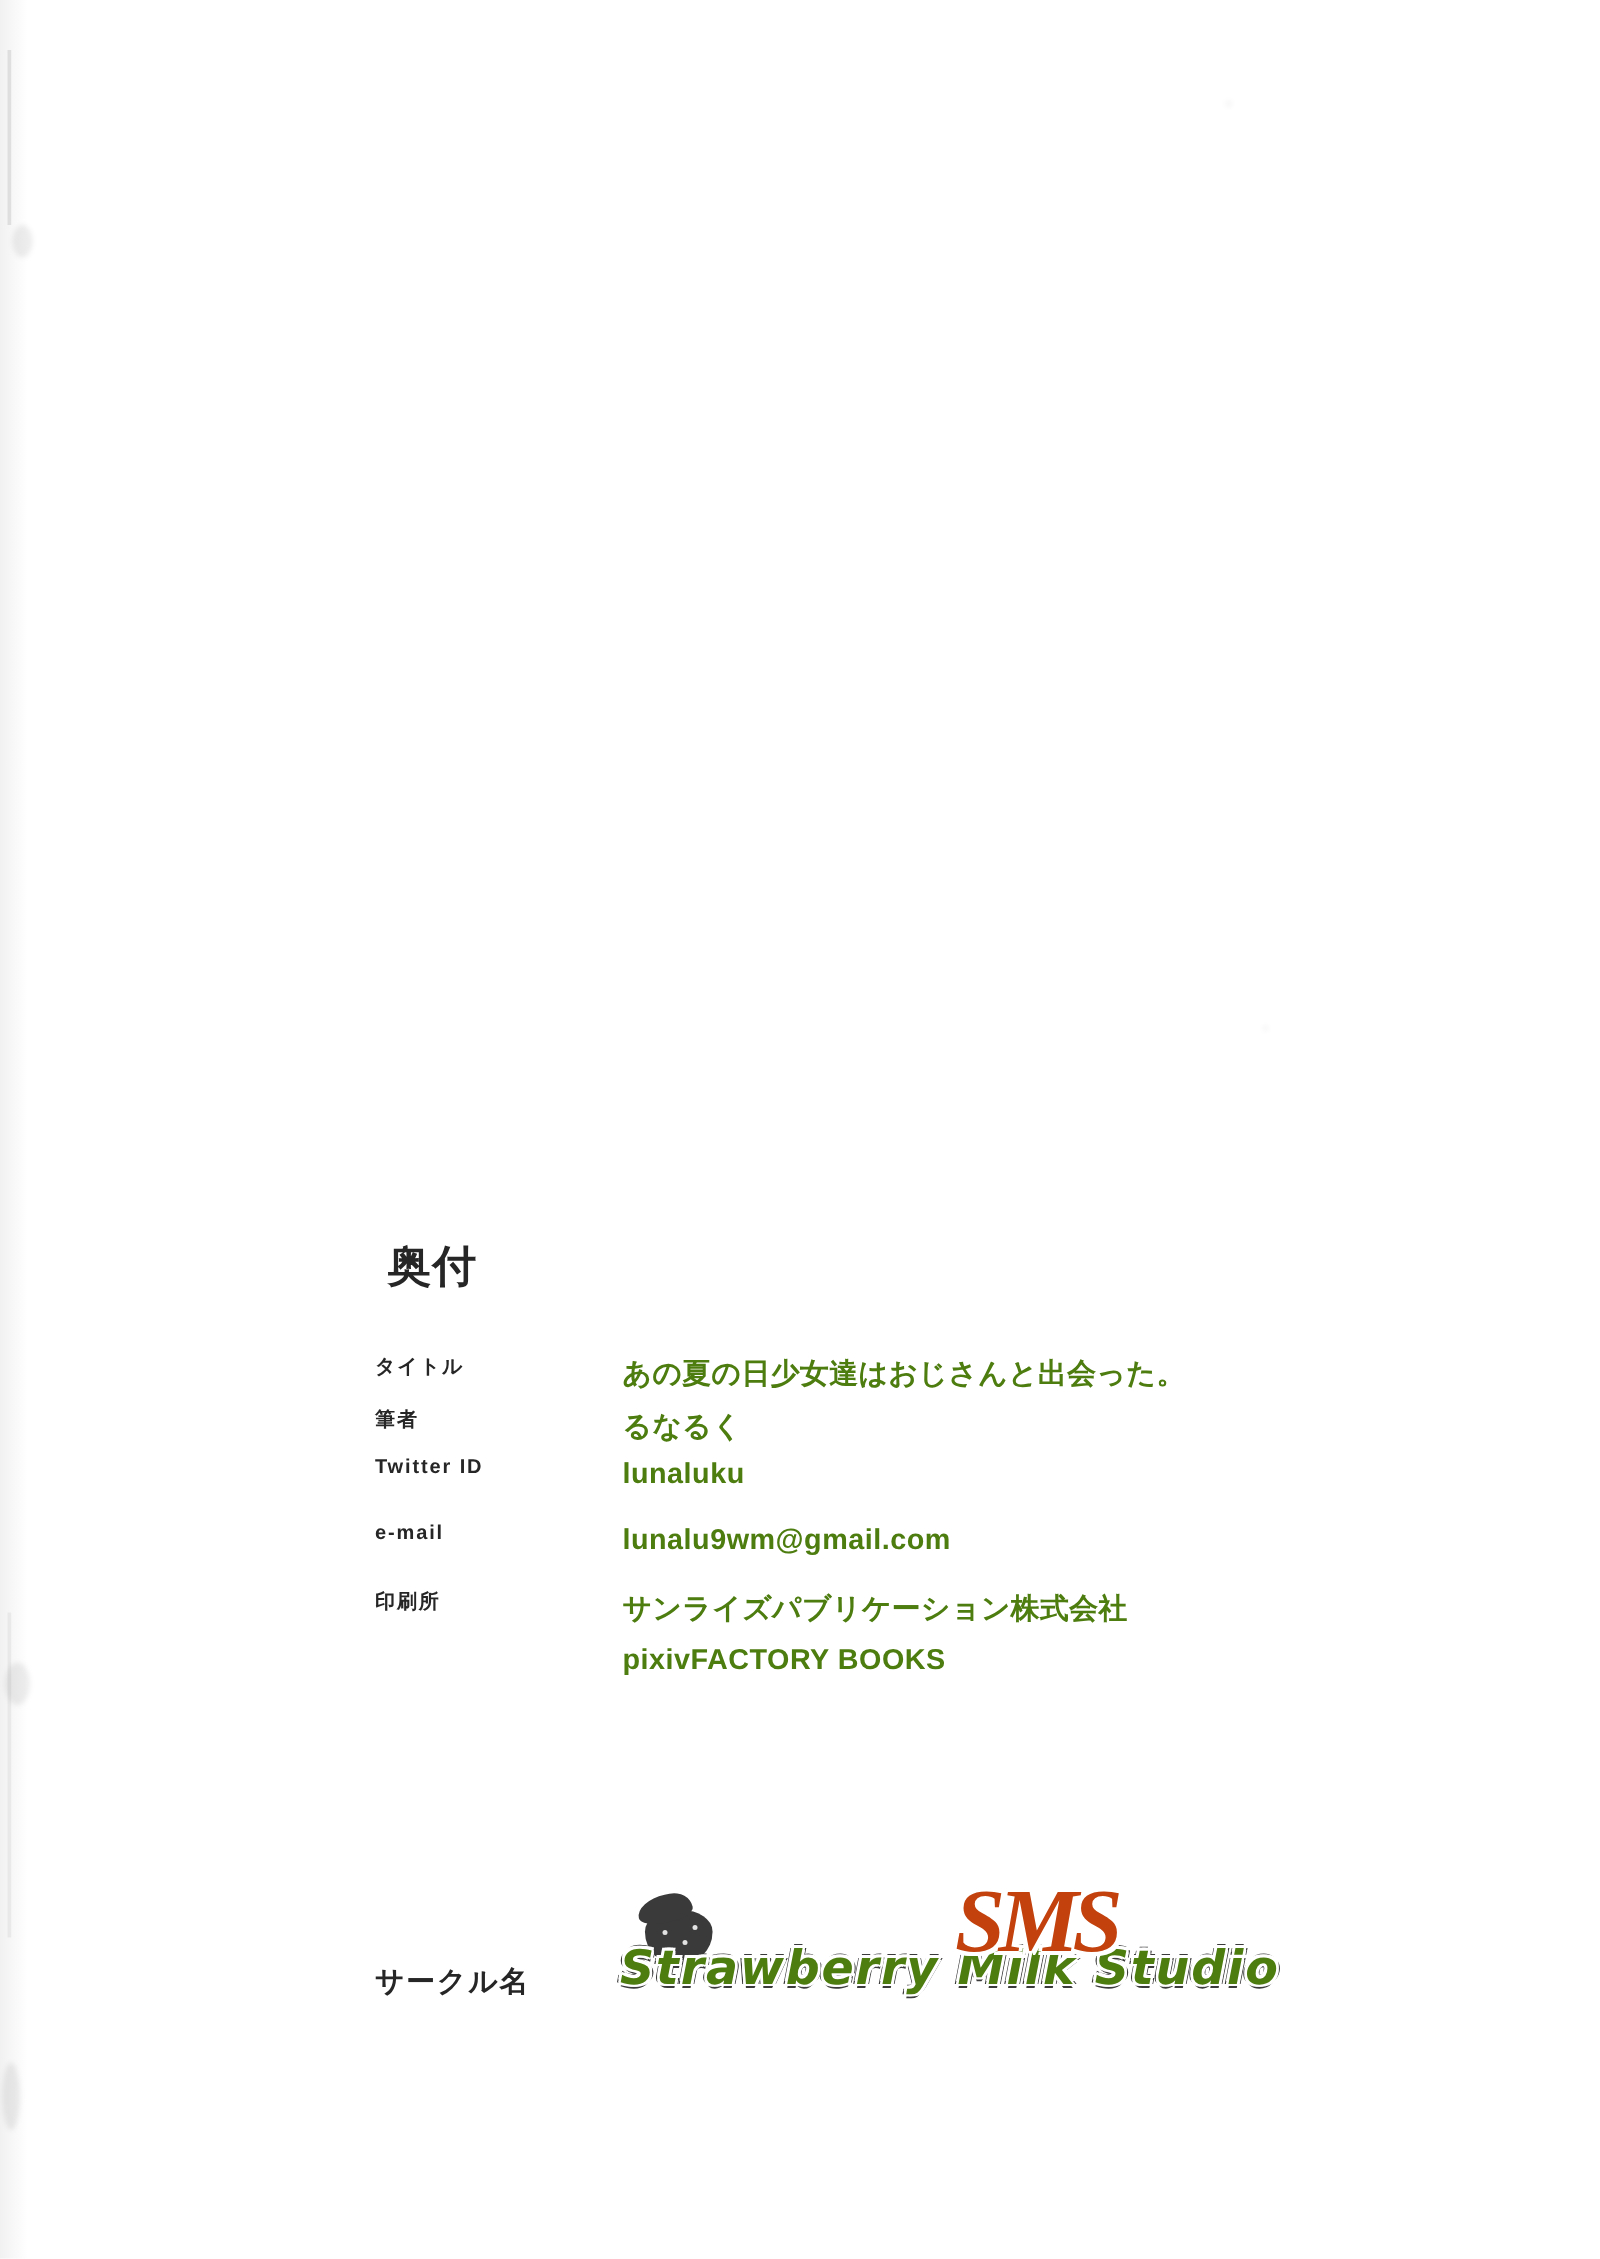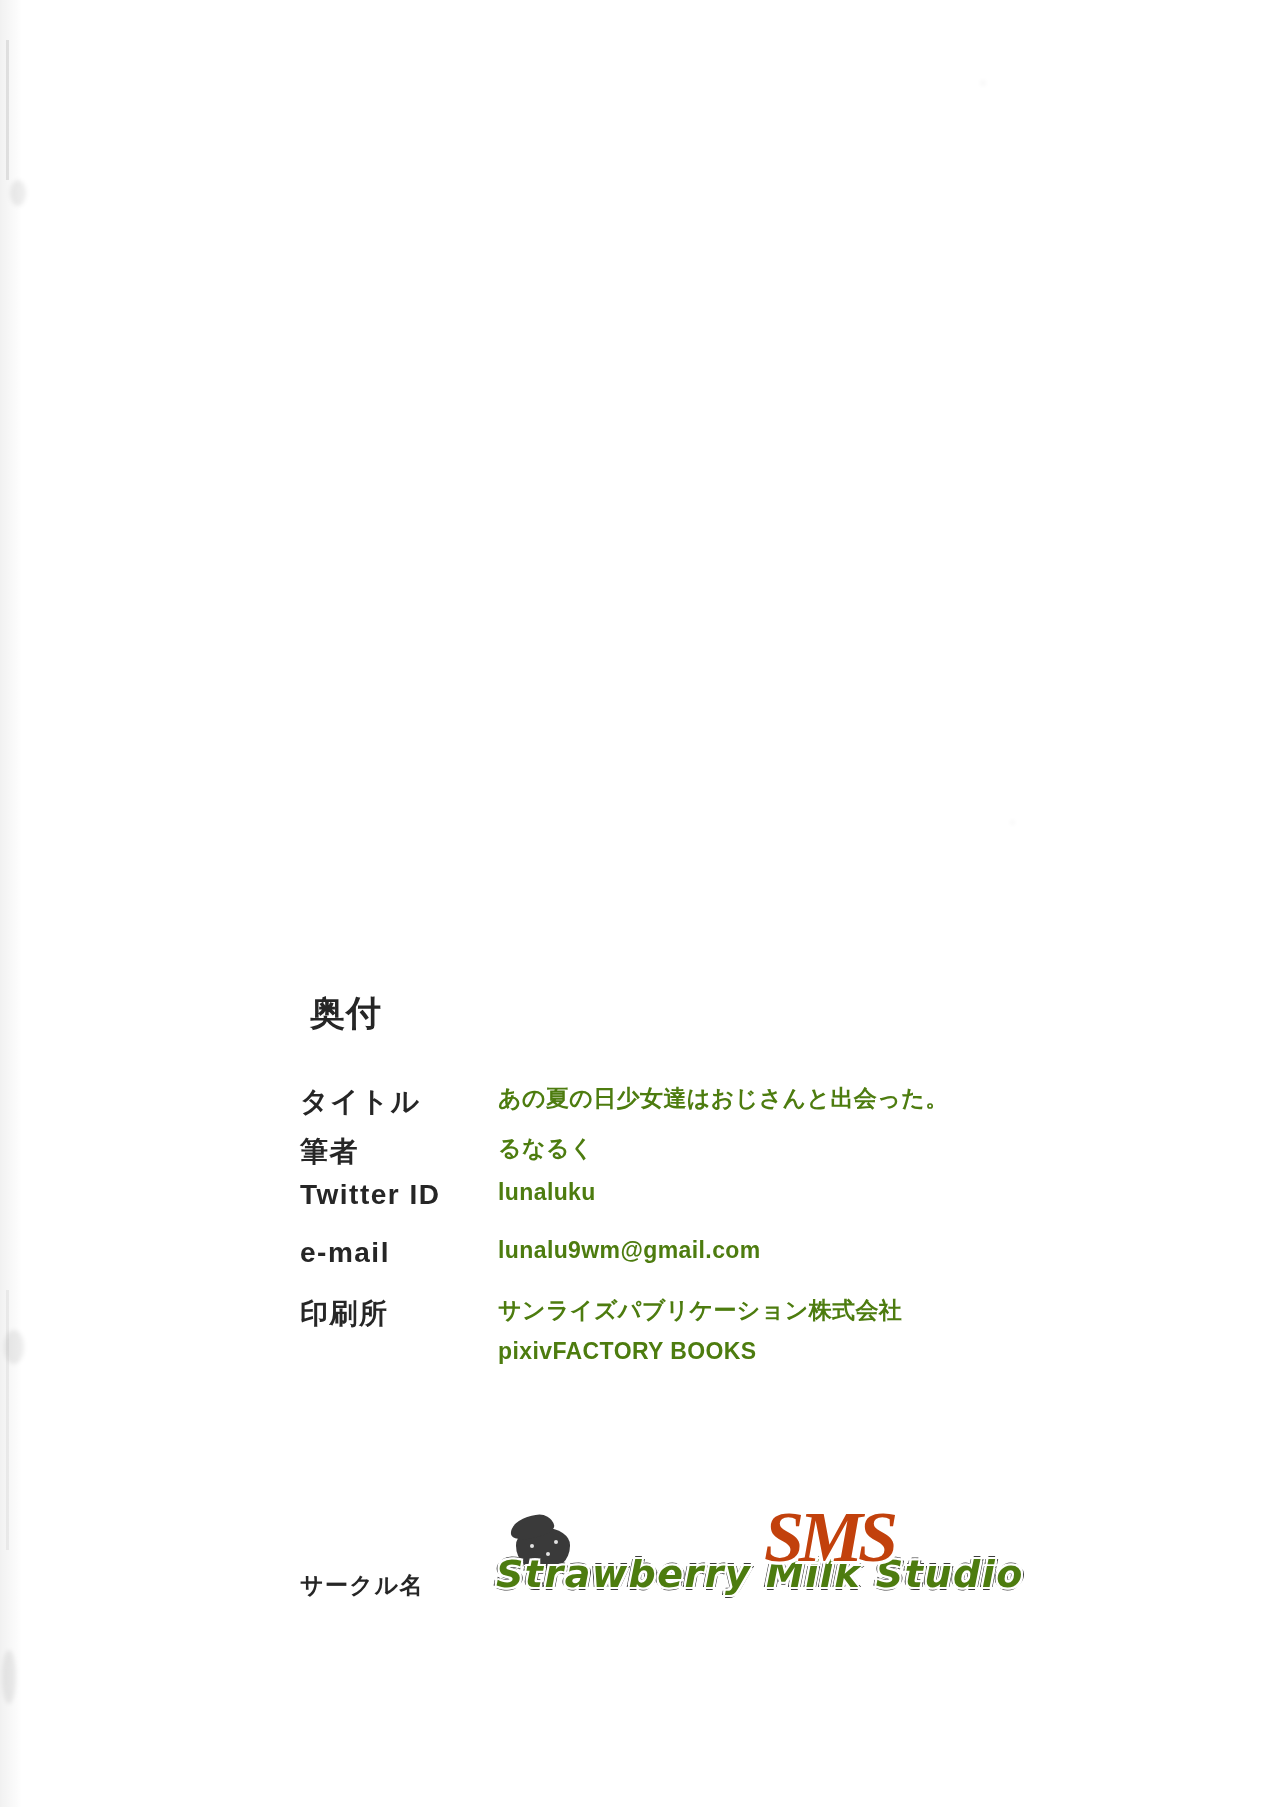--- a/index.html
+++ b/index.html
@@ -60,21 +60,21 @@
   table.info {
     border-collapse: collapse;
     width: 100%;
   }
   table.info td {
     vertical-align: top;
     padding: 0;
   }
   td.label {
     width: 198px;
-    font-size: 28px;
+    font-size: 16px;
     font-weight: bold;
     color: #262626;
     white-space: nowrap;
     letter-spacing: 1.5px;
   }
   td.value {
     font-size: 23px;
     font-weight: bold;
     color: #4d7c0f;
     letter-spacing: 0.4px;

